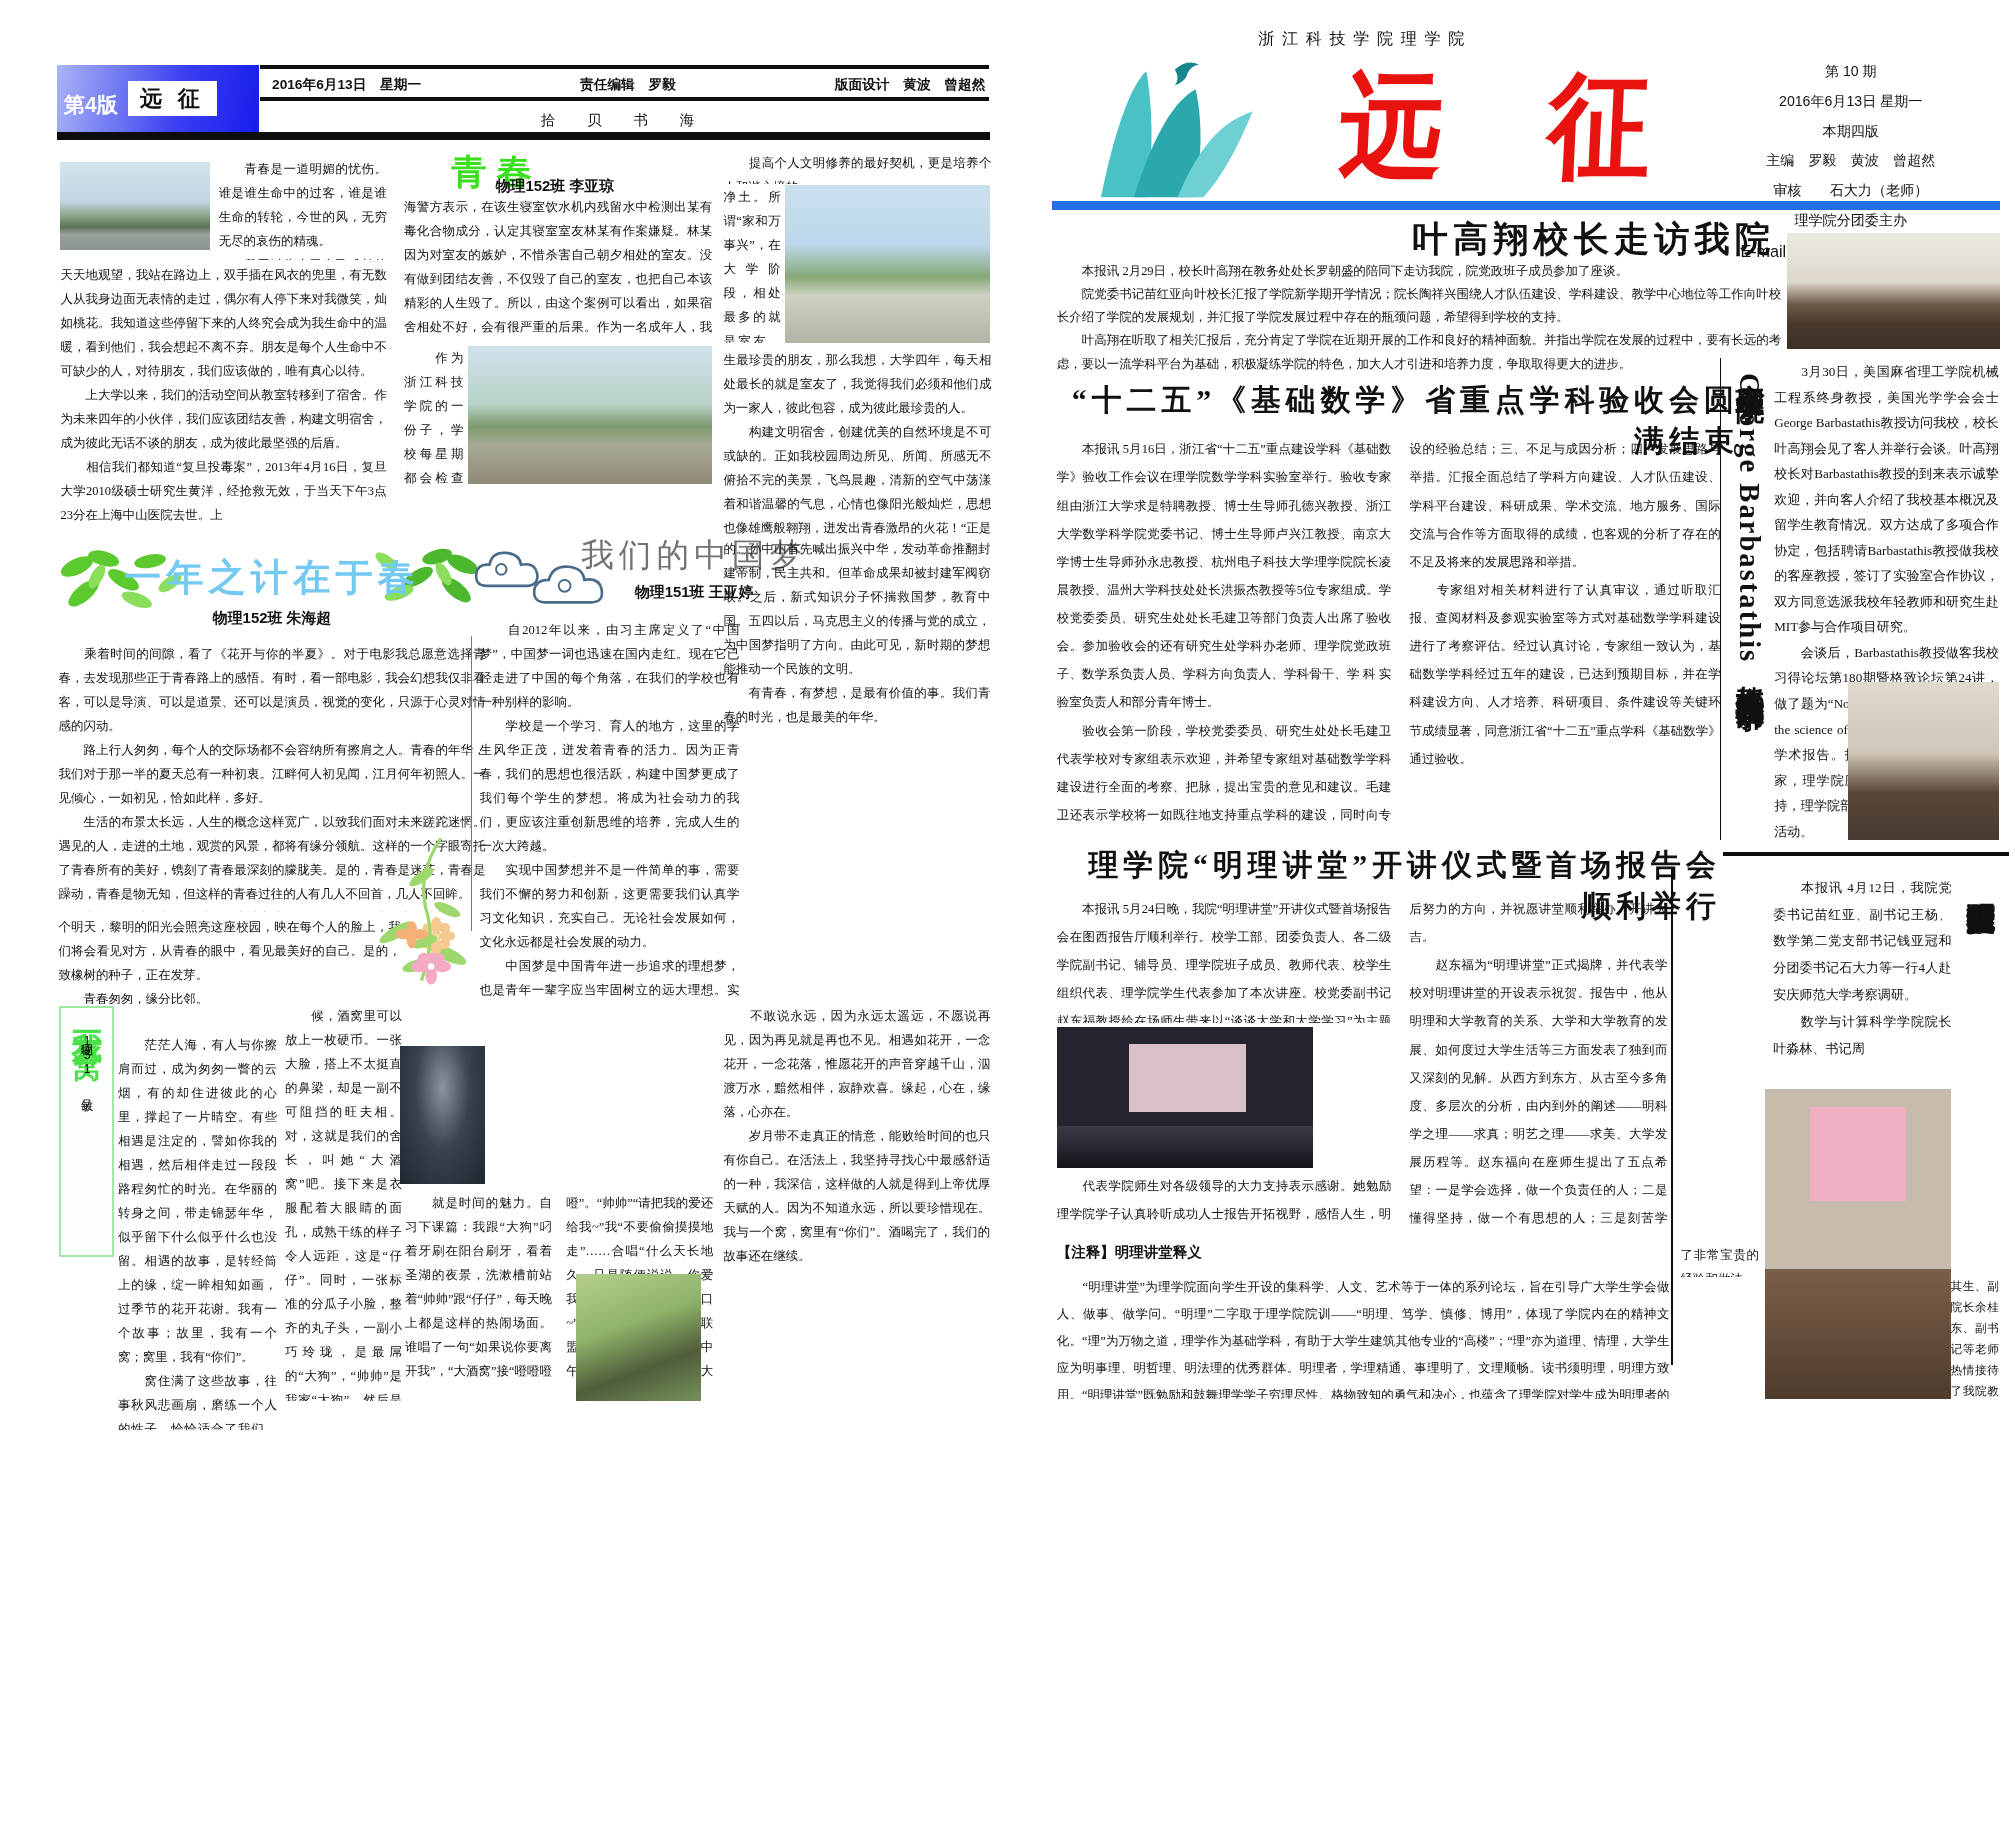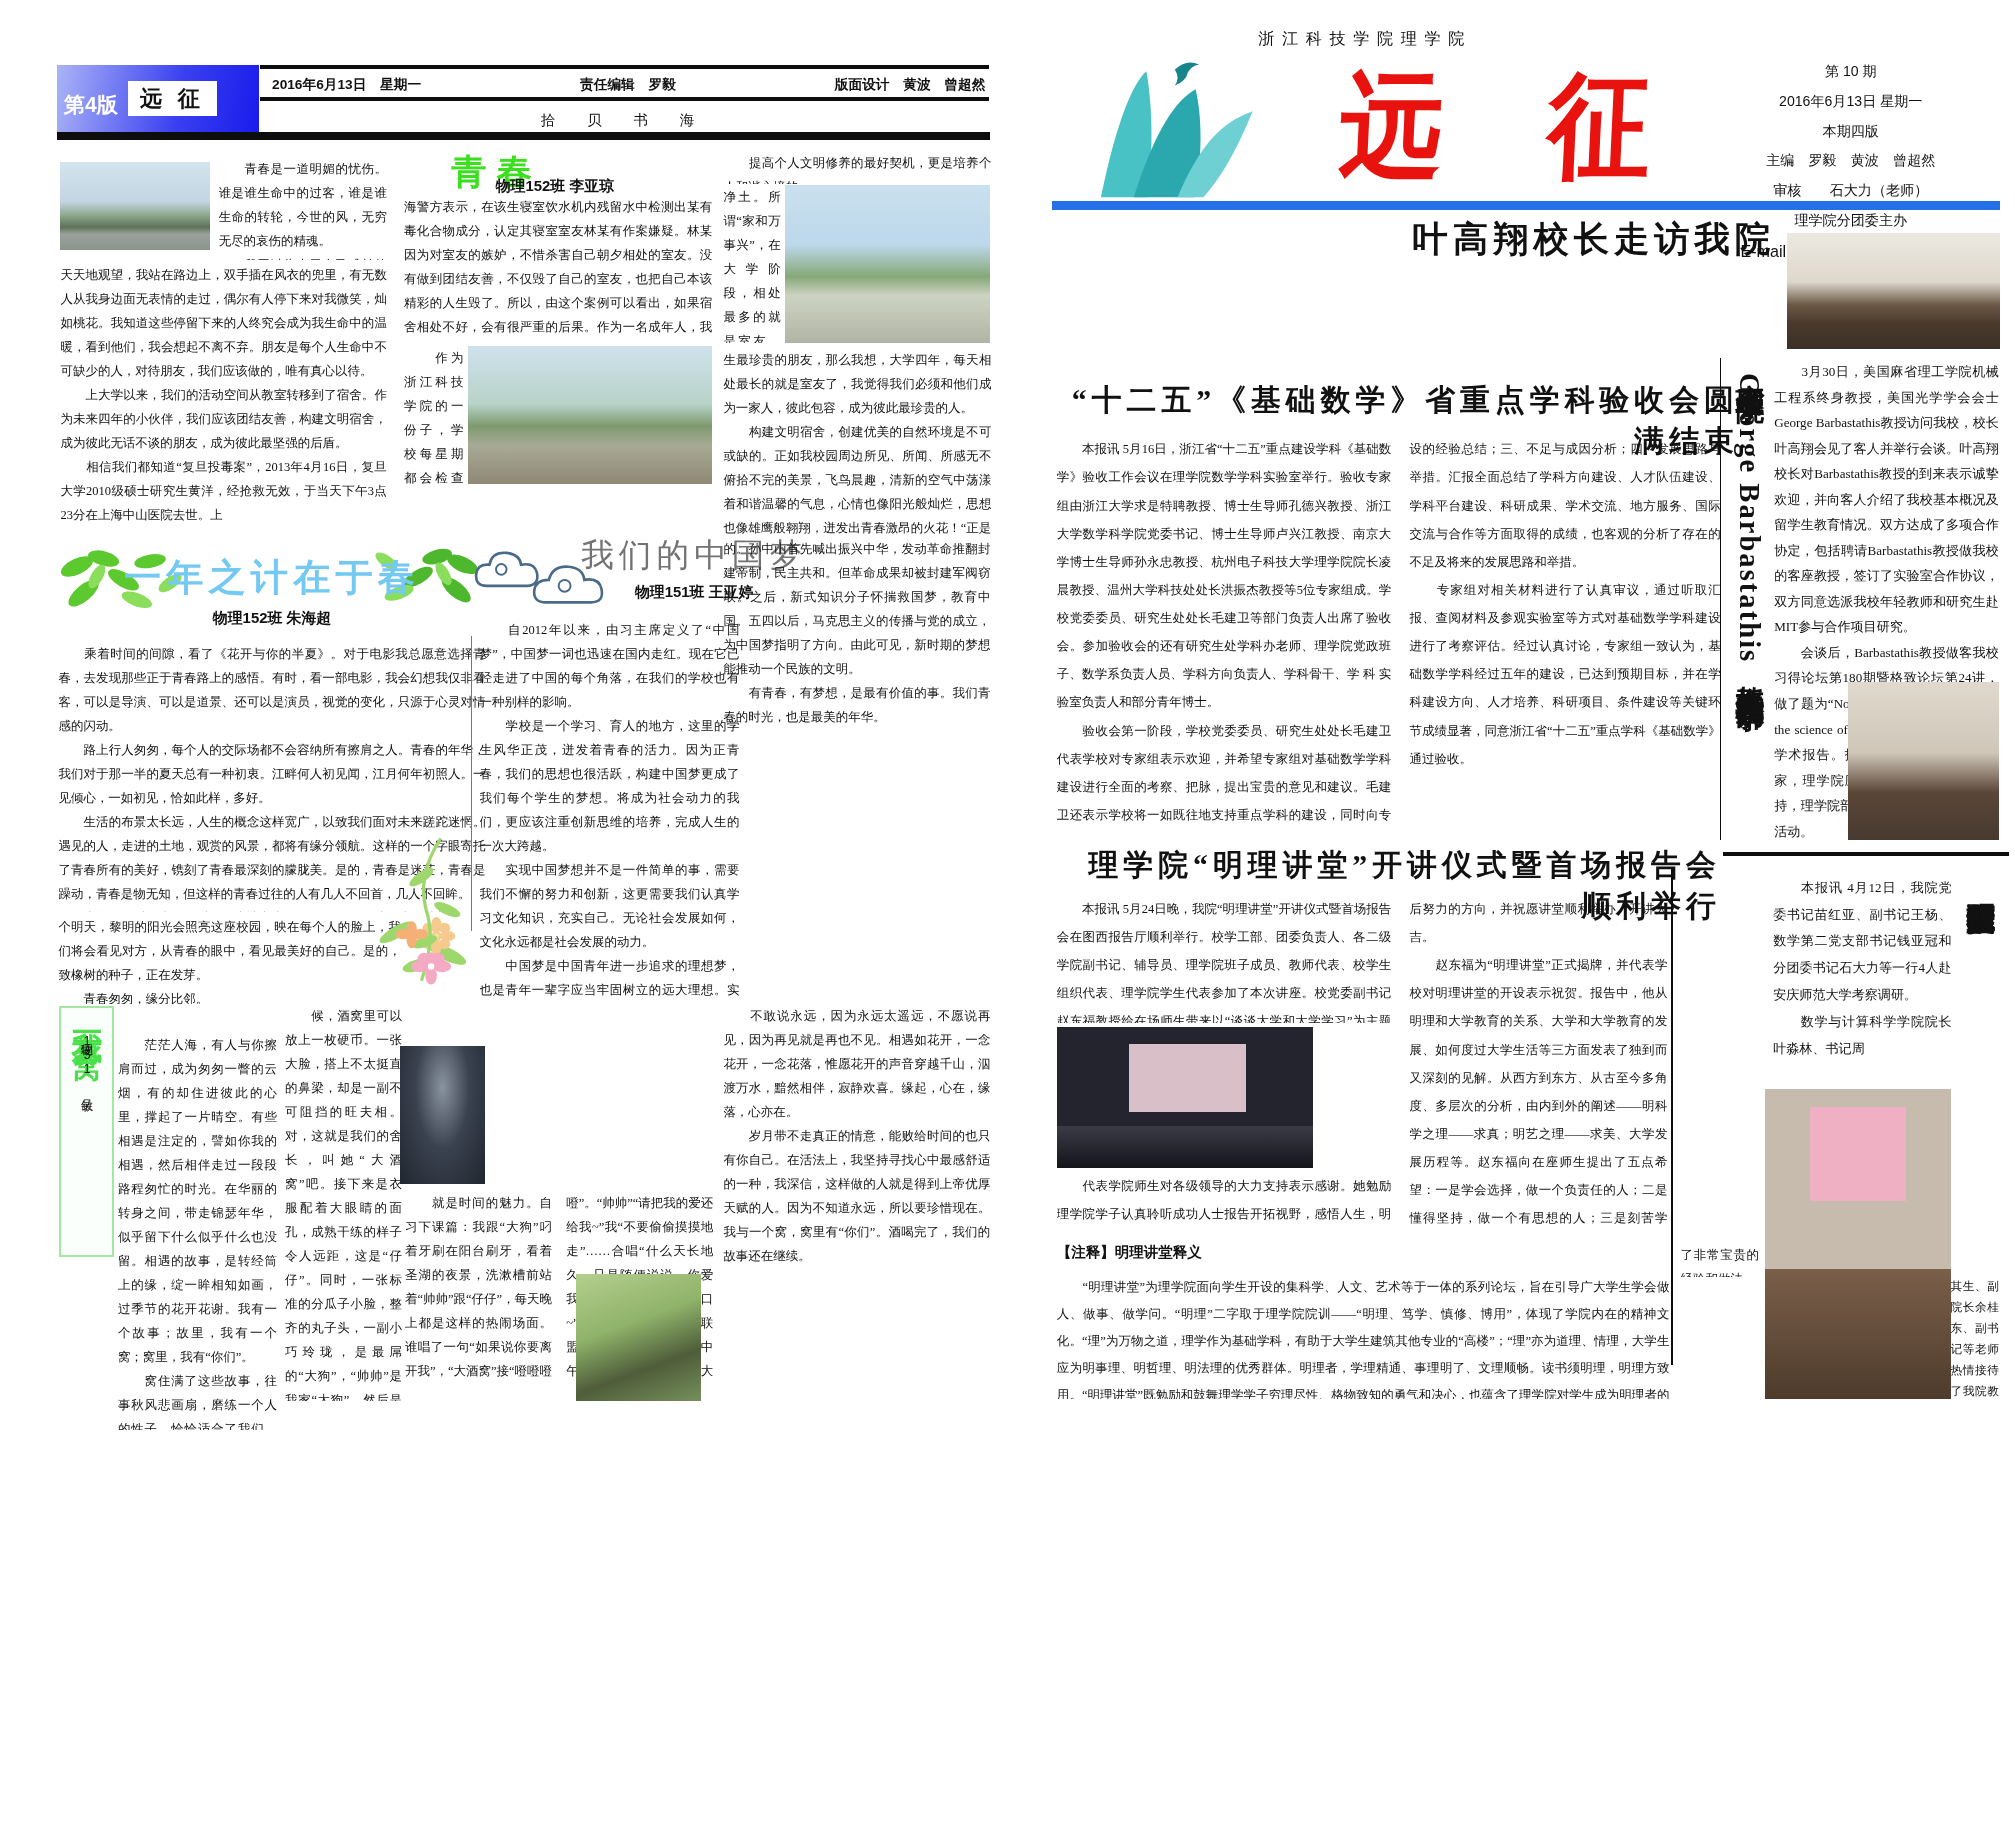--- a/index.html
+++ b/index.html
@@ -198,20 +198,23 @@
     <div>2016年6月13日 星期一</div>
     <div>本期四版</div>
     <div>主编　罗毅　黄波　曾超然</div>
     <div>审核　　石大力（老师）</div>
     <div>理学院分团委主办</div>
     <div style="font-size:.8vw;">E-mail：2832056256@qq.com</div>
   </div>
   <div class="abs" style="left:52.2%;top:14.0%;width:47.05%;height:0.64%;background:#2570e8;"></div>
 
   <div class="abs headline" style="left:52.3%;top:15.05%;width:35.8%;font-size:1.75vw;">叶高翔校长走访我院</div>
+  <div class="abs prose" style="left:52.45%;top:18.1%;width:35.95%;height:7.7%;line-height:1.85;">　　本报讯  2月29日，校长叶高翔在教务处处长罗朝盛的陪同下走访我院，院党政班子成员参加了座谈。
+　　院党委书记苗红亚向叶校长汇报了学院新学期开学情况；院长陶祥兴围绕人才队伍建设、学科建设、教学中心地位等工作向叶校长介绍了学院的发展规划，并汇报了学院发展过程中存在的瓶颈问题，希望得到学校的支持。
+　　叶高翔在听取了相关汇报后，充分肯定了学院在近期开展的工作和良好的精神面貌。并指出学院在发展的过程中，要有长远的考虑，要以一流学科平台为基础，积极凝练学院的特色，加大人才引进和培养力度，争取取得更大的进步。</div>
   <div class="abs photo" style="left:88.7%;top:16.2%;width:10.55%;height:8.1%;background:linear-gradient(180deg,#ece9e2 0%,#ded8cc 42%,#6b5846 62%,#4a3a2c 78%,#3a3026 100%);"></div>
 
   <div class="abs headline" style="left:52.8%;top:26.45%;width:33.5%;font-size:1.48vw;">“十二五”《基础数学》省重点学科验收会圆满结束</div>
   <div class="abs prose-wide" style="left:52.45%;top:30.3%;width:16.6%;height:27.4%;">　　本报讯  5月16日，浙江省“十二五”重点建设学科《基础数学》验收工作会议在理学院数学学科实验室举行。验收专家组由浙江大学求是特聘教授、博士生导师孔德兴教授、浙江大学数学科学院党委书记、博士生导师卢兴江教授、南京大学博士生导师孙永忠教授、杭州电子科技大学理学院院长凌晨教授、温州大学科技处处长洪振杰教授等5位专家组成。学校党委委员、研究生处处长毛建卫等部门负责人出席了验收会。参加验收会的还有研究生处学科办老师、理学院党政班子、数学系负责人员、学科方向负责人、学科骨干、学 科 实验室负责人和部分青年博士。
 　　验收会第一阶段，学校党委委员、研究生处处长毛建卫代表学校对专家组表示欢迎，并希望专家组对基础数学学科建设进行全面的考察、把脉，提出宝贵的意见和建议。毛建卫还表示学校将一如既往地支持重点学科的建设，同时向专家组介绍了基础数学学科重点学科近五年取得的成绩，同时也为基础数学学科的进一步发展提出了宝贵的意见和建议。毛建卫感谢专家们的辛勤付出和专业指导；陶祥兴院长对专家组的意见表示衷心的感谢。
 　　验收会第二阶段，由验收组组长孔德兴教授主持正式验收工作。理学院院长、重点学科负责人陶祥兴教授首先汇报了《基础数学》学科发展报告，向验收组专家和大家汇报了基础数学学科在过去五年中的建设发展成果。汇报内容分四个部分：一、完成情况和建设成效；二、学科建</div>
   <div class="abs prose-wide" style="left:69.95%;top:30.3%;width:15.45%;height:27.4%;">设的经验总结；三、不足与成因分析；四、发展思路与举措。汇报全面总结了学科方向建设、人才队伍建设、学科平台建设、科研成果、学术交流、地方服务、国际交流与合作等方面取得的成绩，也客观的分析了存在的不足及将来的发展思路和举措。
 　　专家组对相关材料进行了认真审议，通过听取汇报、查阅材料及参观实验室等方式对基础数学学科建设进行了考察评估。经过认真讨论，专家组一致认为，基础数学学科经过五年的建设，已达到预期目标，并在学科建设方向、人才培养、科研项目、条件建设等关键环节成绩显著，同意浙江省“十二五”重点学科《基础数学》通过验收。</div>
 
   <div class="abs headline" style="left:52.6%;top:58.85%;width:32.8%;font-size:1.48vw;">理学院“明理讲堂”开讲仪式暨首场报告会顺利举行</div>

